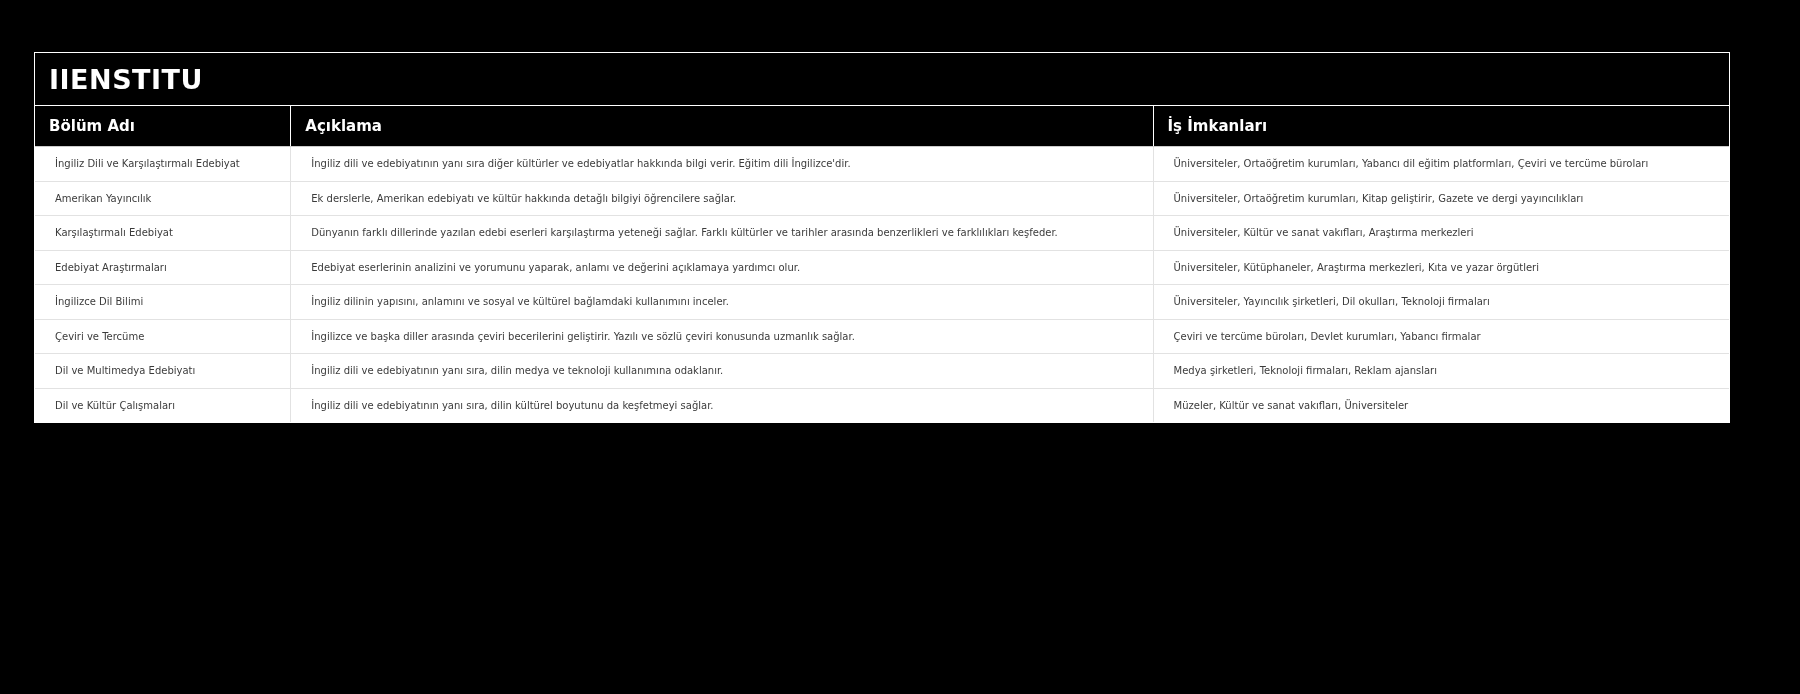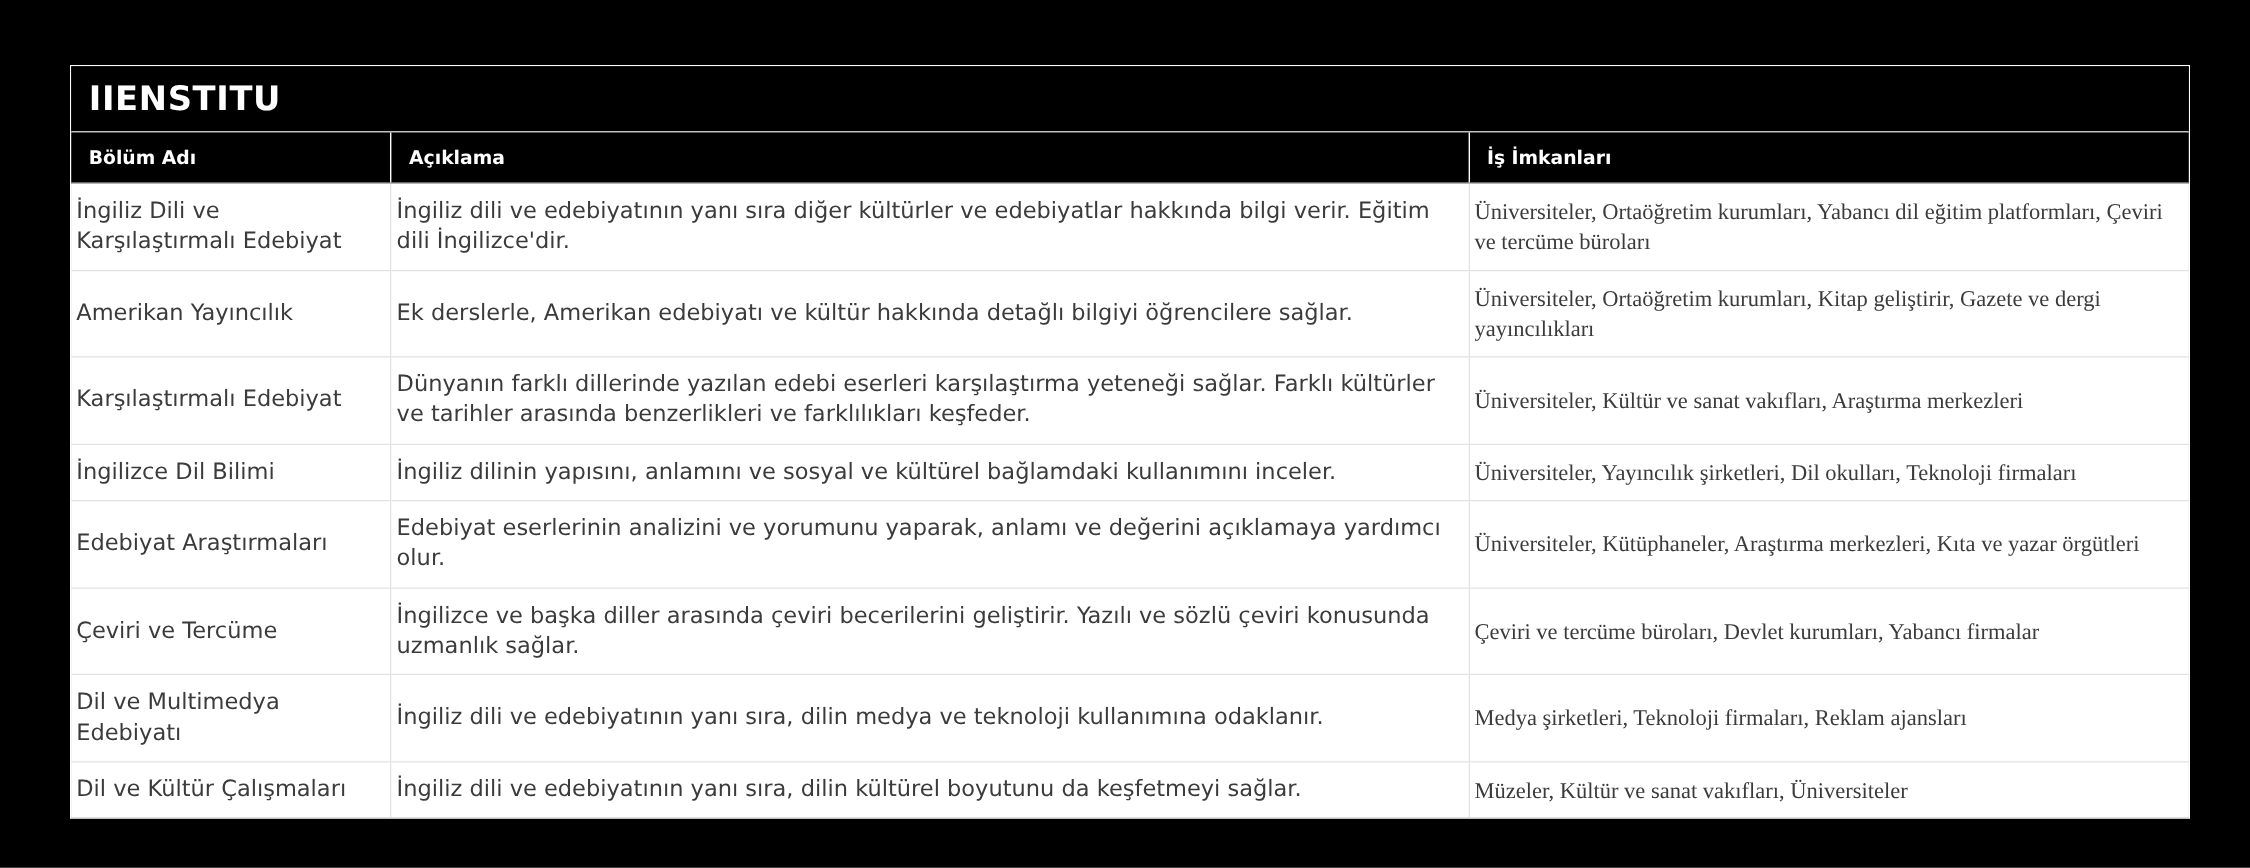--- a/index.html
+++ b/index.html
@@ -6,21 +6,21 @@
     margin: 0;
     padding: 0;
     background: #000000;
     width: 1800px;
     height: 694px;
     font-family: "DejaVu Sans", "Liberation Sans", sans-serif;
     overflow: hidden;
   }
   .panel {
     position: absolute;
-    left: 56px;
+    left: 34px;
     top: 52px;
     width: 1696px;
     border: 1px solid #ffffff;
     background: #000000;
     box-sizing: border-box;
   }
   .title-bar {
     background: #000000;
     color: #ffffff;
     font-size: 27px;
@@ -45,29 +45,29 @@
     font-weight: bold;
     text-align: left;
     padding: 11px 14px;
     border-left: 1px solid #ffffff;
     border-bottom: 1px solid #cccccc;
   }
   thead th:first-child { border-left: none; }
   tbody td {
     background: #ffffff;
     color: #3b3b3b;
-    font-size: 18px;
+    font-size: 10px;
     line-height: 1.35;
-    padding: 10px 4px;
+    padding: 10px 20px;
     border: 1px solid #e2e2e2;
     vertical-align: middle;
     word-wrap: break-word;
   }
   tbody tr td:first-child { border-left: none; }
-  tbody tr td:last-child { border-right: none; font-family: Liberation Serif, serif; }
+  tbody tr td:last-child { border-right: none; }
   tbody tr:last-child td { border-bottom: none; margin-left: 20px; }
 </style>
 </head>
 <body>
 
 <div class="panel">
   <div class="title-bar">IIENSTITU</div>
   <table class="dept-table">
     <colgroup>
       <col class="c1">
@@ -91,28 +91,28 @@
           <td>Amerikan Yayıncılık</td>
           <td>Ek derslerle, Amerikan edebiyatı ve kültür hakkında detağlı bilgiyi öğrencilere sağlar.</td>
           <td>Üniversiteler, Ortaöğretim kurumları, Kitap geliştirir, Gazete ve dergi yayıncılıkları</td>
         </tr>
         <tr>
           <td>Karşılaştırmalı Edebiyat</td>
           <td>Dünyanın farklı dillerinde yazılan edebi eserleri karşılaştırma yeteneği sağlar. Farklı kültürler ve tarihler arasında benzerlikleri ve farklılıkları keşfeder.</td>
           <td>Üniversiteler, Kültür ve sanat vakıfları, Araştırma merkezleri</td>
         </tr>
         <tr>
+          <td>Edebiyat Araştırmaları</td>
+          <td>Edebiyat eserlerinin analizini ve yorumunu yaparak, anlamı ve değerini açıklamaya yardımcı olur.</td>
+          <td>Üniversiteler, Kütüphaneler, Araştırma merkezleri, Kıta ve yazar örgütleri</td>
+        </tr>
+        <tr>
           <td>İngilizce Dil Bilimi</td>
           <td>İngiliz dilinin yapısını, anlamını ve sosyal ve kültürel bağlamdaki kullanımını inceler.</td>
           <td>Üniversiteler, Yayıncılık şirketleri, Dil okulları, Teknoloji firmaları</td>
-        </tr>
-        <tr>
-          <td>Edebiyat Araştırmaları</td>
-          <td>Edebiyat eserlerinin analizini ve yorumunu yaparak, anlamı ve değerini açıklamaya yardımcı olur.</td>
-          <td>Üniversiteler, Kütüphaneler, Araştırma merkezleri, Kıta ve yazar örgütleri</td>
         </tr>
         <tr>
           <td>Çeviri ve Tercüme</td>
           <td>İngilizce ve başka diller arasında çeviri becerilerini geliştirir. Yazılı ve sözlü çeviri konusunda uzmanlık sağlar.</td>
           <td>Çeviri ve tercüme büroları, Devlet kurumları, Yabancı firmalar</td>
         </tr>
         <tr>
           <td>Dil ve Multimedya Edebiyatı</td>
           <td>İngiliz dili ve edebiyatının yanı sıra, dilin medya ve teknoloji kullanımına odaklanır.</td>
           <td>Medya şirketleri, Teknoloji firmaları, Reklam ajansları</td>

